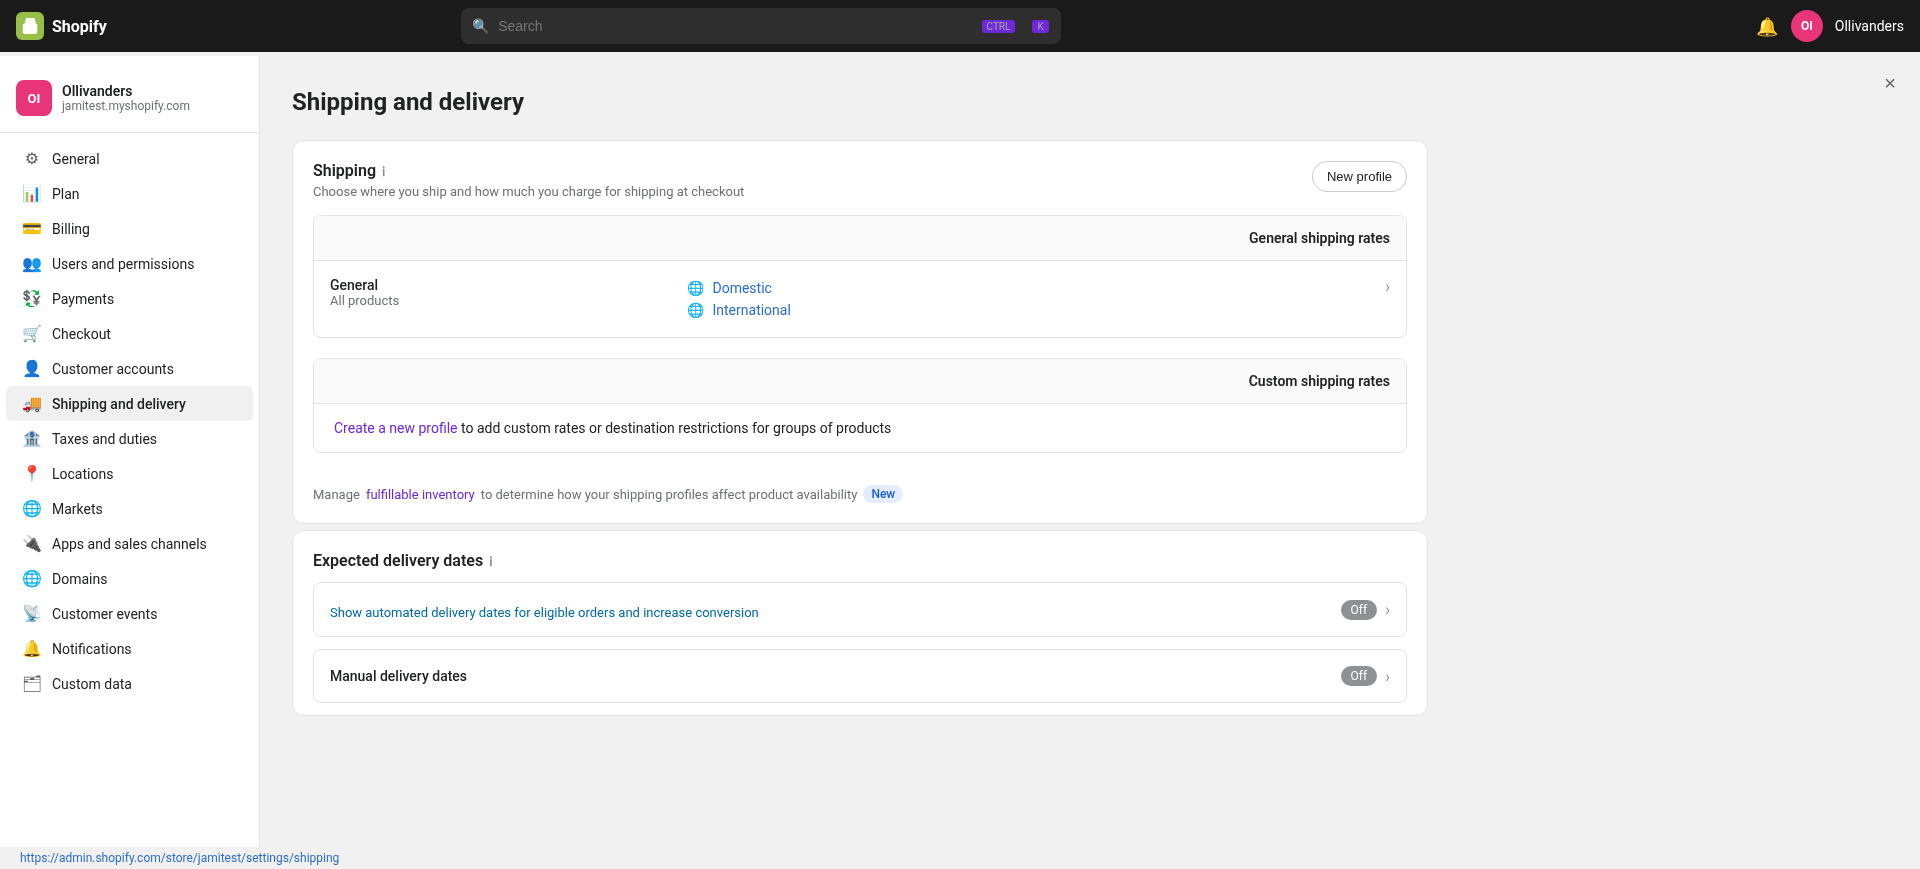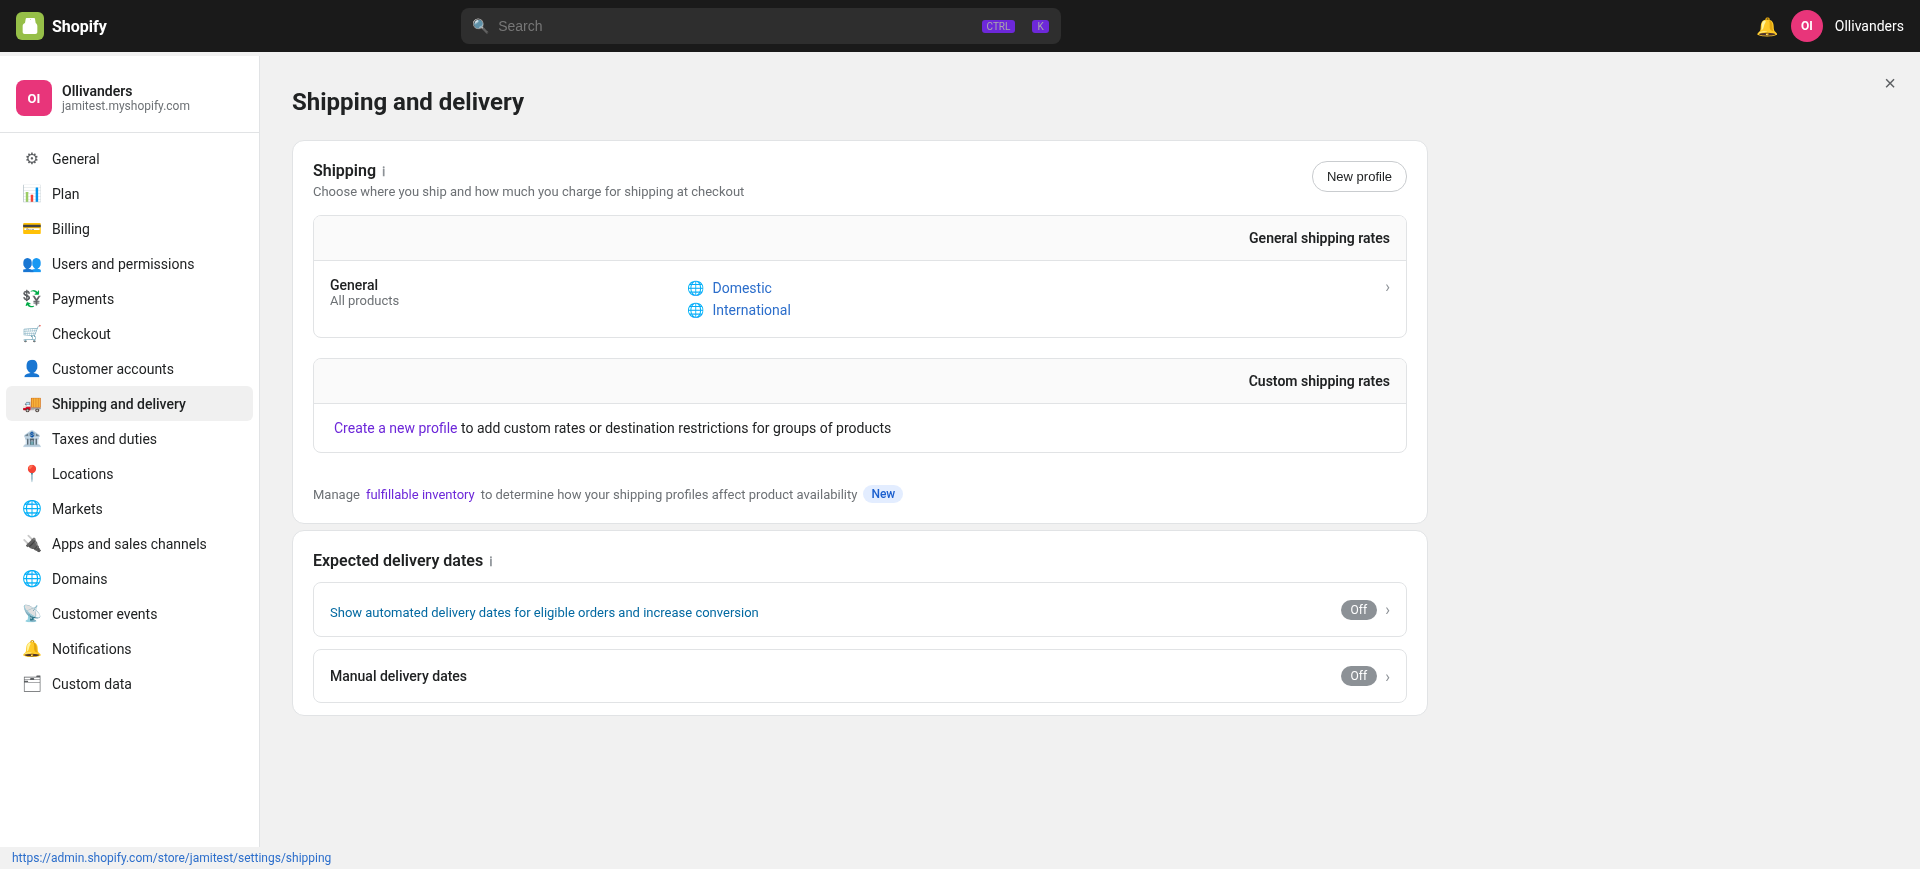--- a/index.html
+++ b/index.html
@@ -303,21 +303,21 @@
       z-index: 200;
     }
 
     .status-bar {
       position: fixed;
       bottom: 0;
       left: 0;
       background: #f1f1f1;
       color: #2c6ecb;
       font-size: 12px;
-      padding: 4px 12px;
+      padding: 4px 20px;
       z-index: 999;
     }
   </style>
 </head>
 <body>
 
 <nav class="topnav">
   <div class="topnav-logo">
     <div class="shopify-bag">
       <svg width="16" height="16" viewBox="0 0 24 24" fill="white">

